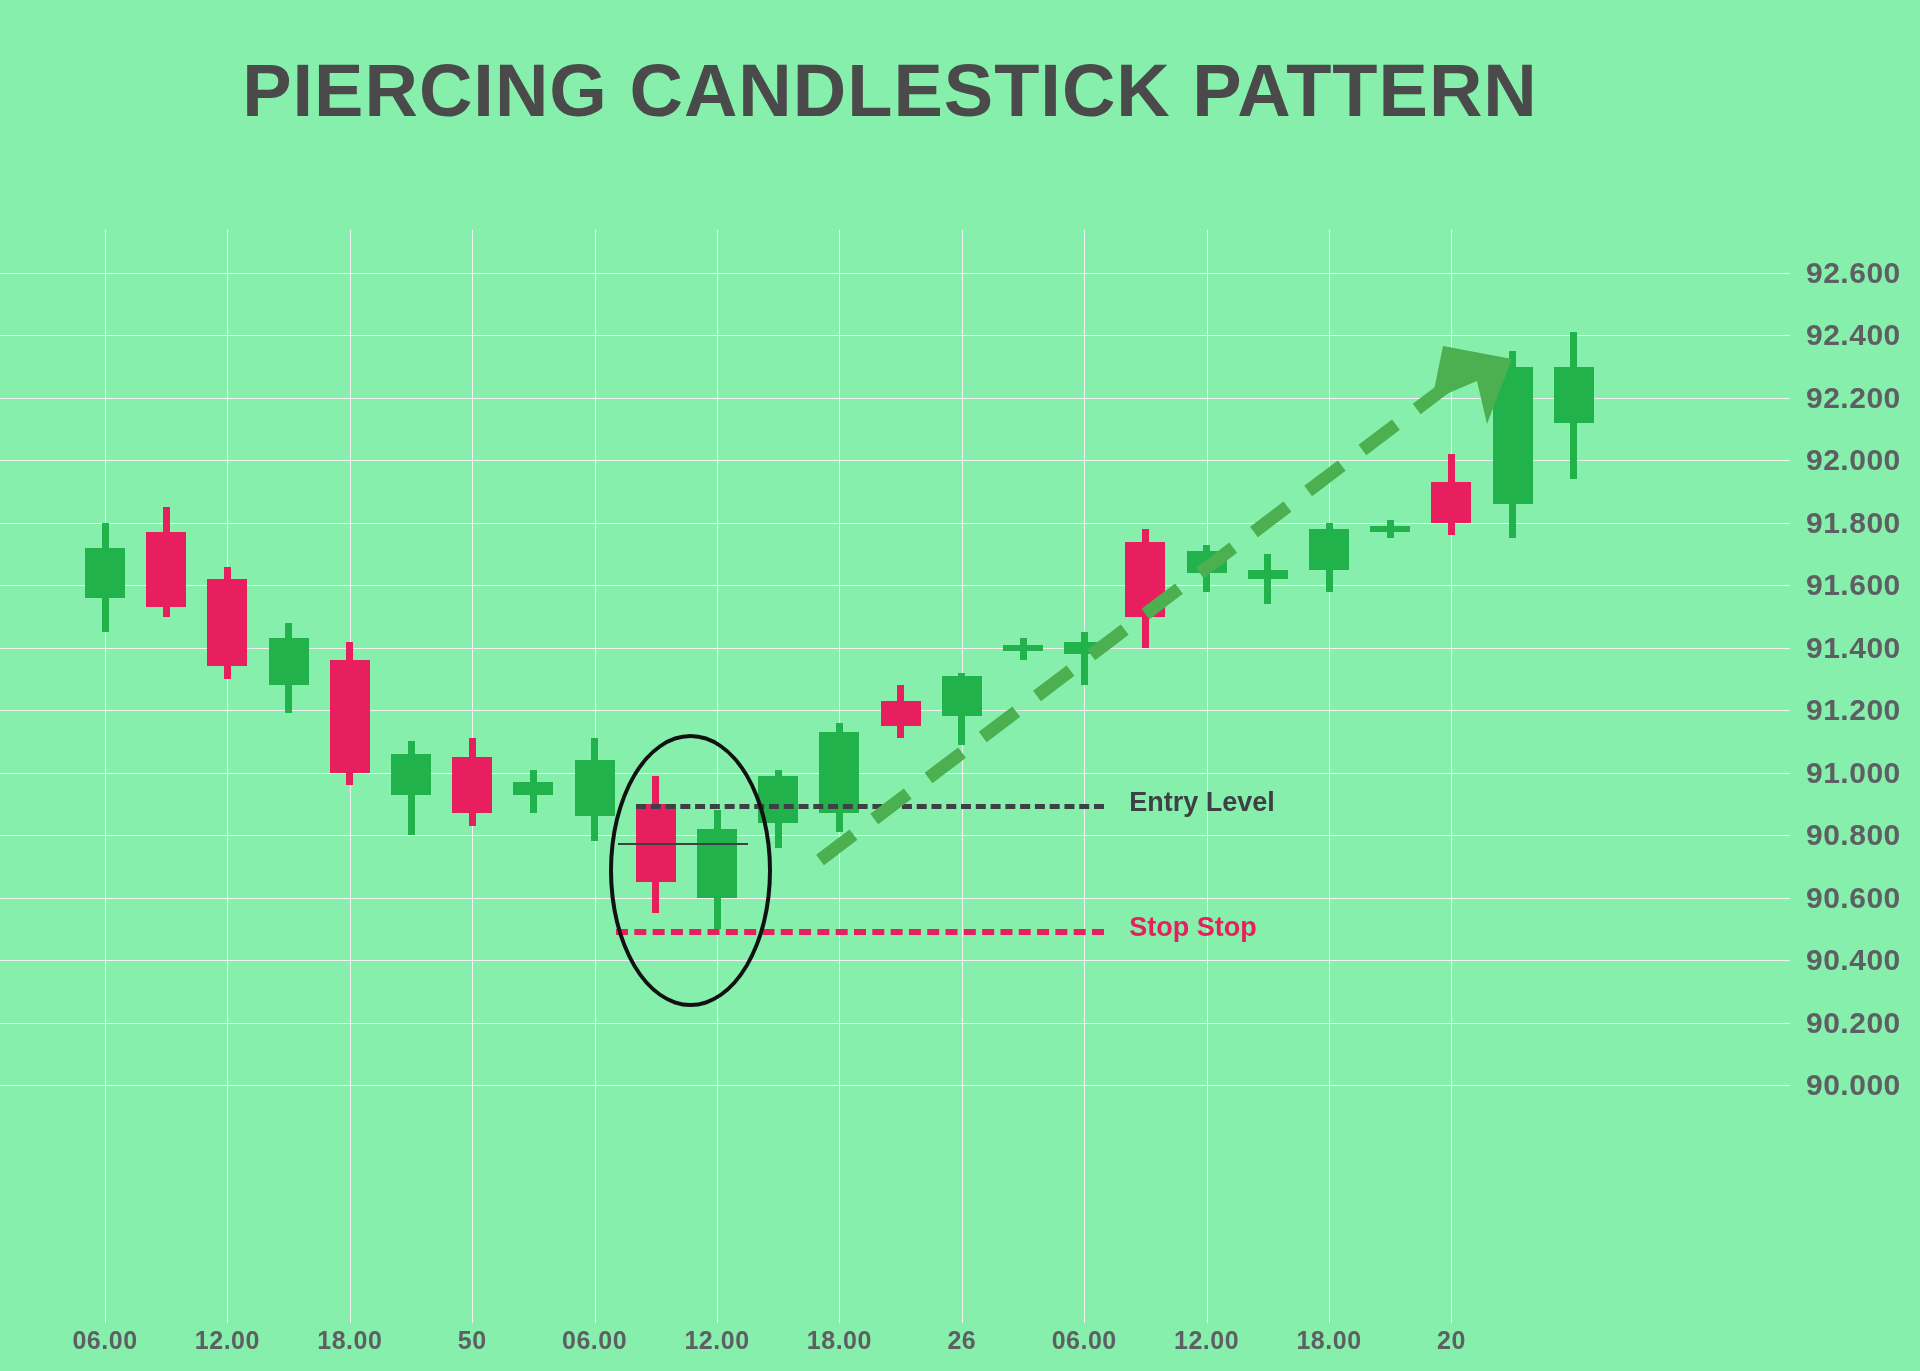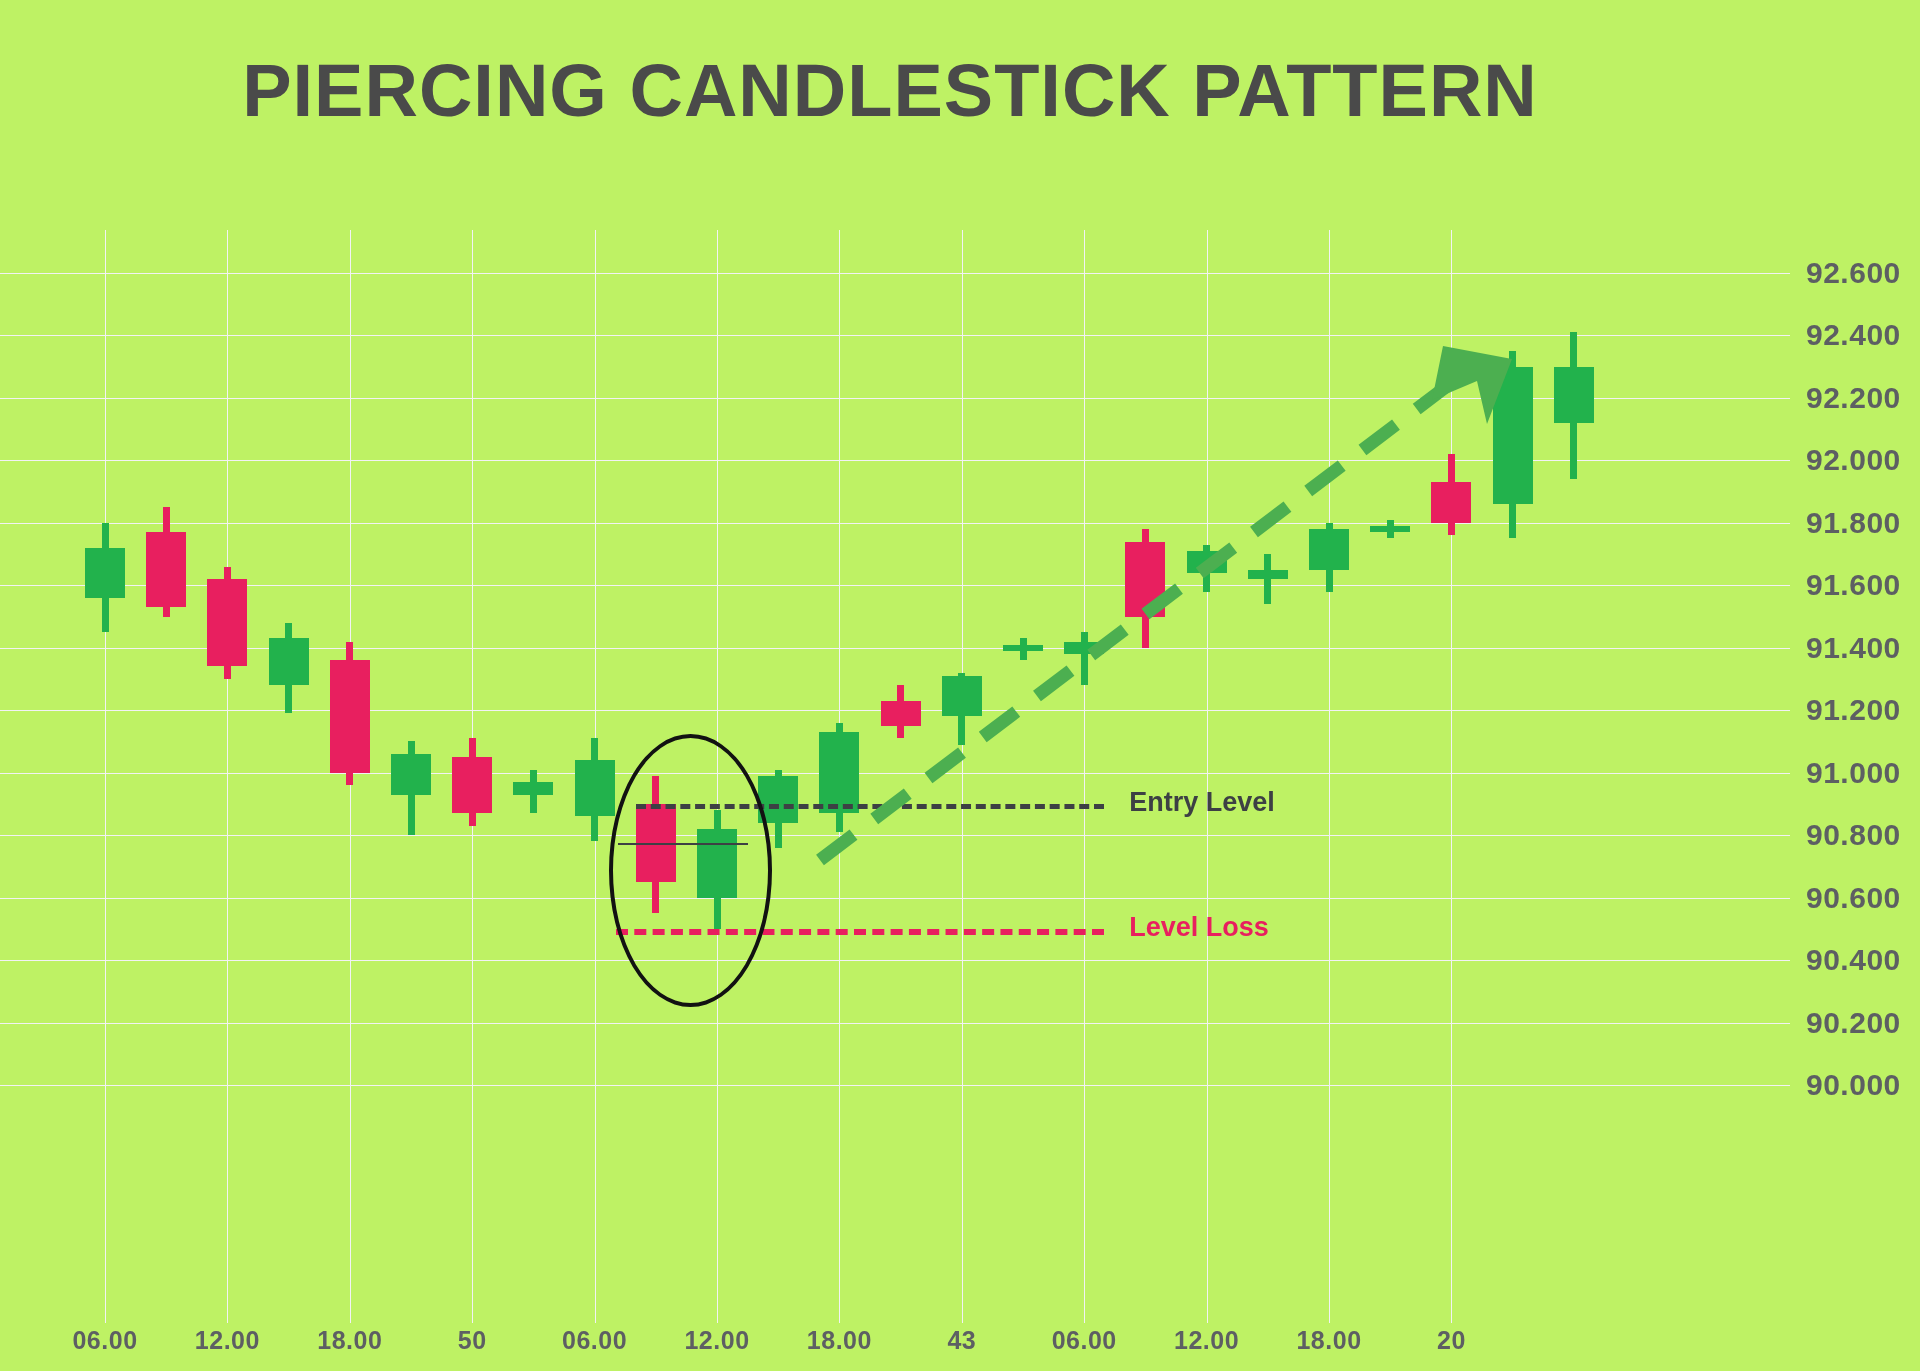--- a/index.html
+++ b/index.html
@@ -5,21 +5,21 @@
 <style>
   html, body {
     margin: 0;
     padding: 0;
     background: #ffffff;
   }
   #page {
     position: relative;
     width: 1920px;
     height: 1371px;
-    background: #bef264;
+    background: #86efac;
     font-family: "Liberation Sans", sans-serif;
     overflow: hidden;
   }
   
   #chart-title {
     position: absolute;
     left: 0;
     top: 48px;
     width: 1780px;
     text-align: center;
@@ -281,21 +281,21 @@
         </div>
       </div>
 
     <div id="mid-line" style="left: 617.8px; top: 612.962px; width: 130px;"></div>
     <div id="entry-line" style="left: 635.8px; top: 573.923px; width: 468.4px;"></div>
     <div id="stop-line" style="left: 615.8px; top: 698.846px; width: 488.4px;"></div>
     <div id="ellipse" style="left: 608.9px; top: 503.815px; width: 155px; height: 265px;"></div>
   </div>
 
   <div id="entry-label" style="left: 1129.2px; top: 786.923px;">Entry Level</div>
-  <div id="stop-label" style="left: 1129.2px; top: 911.846px;">Level Loss</div>
+  <div id="stop-label" style="left: 1129.2px; top: 911.846px;">Stop Stop</div>
 
   <div id="yaxis">
       <div class="ylabel" style="top: 273px;">92.600</div>
       <div class="ylabel" style="top: 335.462px;">92.400</div>
       <div class="ylabel" style="top: 397.923px;">92.200</div>
       <div class="ylabel" style="top: 460.385px;">92.000</div>
       <div class="ylabel" style="top: 522.846px;">91.800</div>
       <div class="ylabel" style="top: 585.308px;">91.600</div>
       <div class="ylabel" style="top: 647.769px;">91.400</div>
       <div class="ylabel" style="top: 710.231px;">91.200</div>
@@ -307,21 +307,21 @@
       <div class="ylabel" style="top: 1085px;">90.000</div>
     </div>
   <div id="xaxis">
       <div class="xlabel" style="left: 105px;">06.00</div>
       <div class="xlabel" style="left: 227.4px;">12.00</div>
       <div class="xlabel" style="left: 349.8px;">18.00</div>
       <div class="xlabel" style="left: 472.2px;">50</div>
       <div class="xlabel" style="left: 594.6px;">06.00</div>
       <div class="xlabel" style="left: 717px;">12.00</div>
       <div class="xlabel" style="left: 839.4px;">18.00</div>
-      <div class="xlabel" style="left: 961.8px;">43</div>
+      <div class="xlabel" style="left: 961.8px;">26</div>
       <div class="xlabel" style="left: 1084.2px;">06.00</div>
       <div class="xlabel" style="left: 1206.6px;">12.00</div>
       <div class="xlabel" style="left: 1329px;">18.00</div>
       <div class="xlabel" style="left: 1451.4px;">20</div>
     </div>
 
   <svg id="arrow-svg" viewBox="0 0 1920 1371" xmlns="http://www.w3.org/2000/svg">
     <g id="arrow-group">
         <line x1="820" y1="860" x2="1455" y2="380" stroke="#4caf50" stroke-width="13" stroke-linecap="butt" stroke-dasharray="42 26"></line>
         <polygon points="1443,346 1512,359 1487,424 1477,381 1432,400" fill="#4caf50"></polygon>

